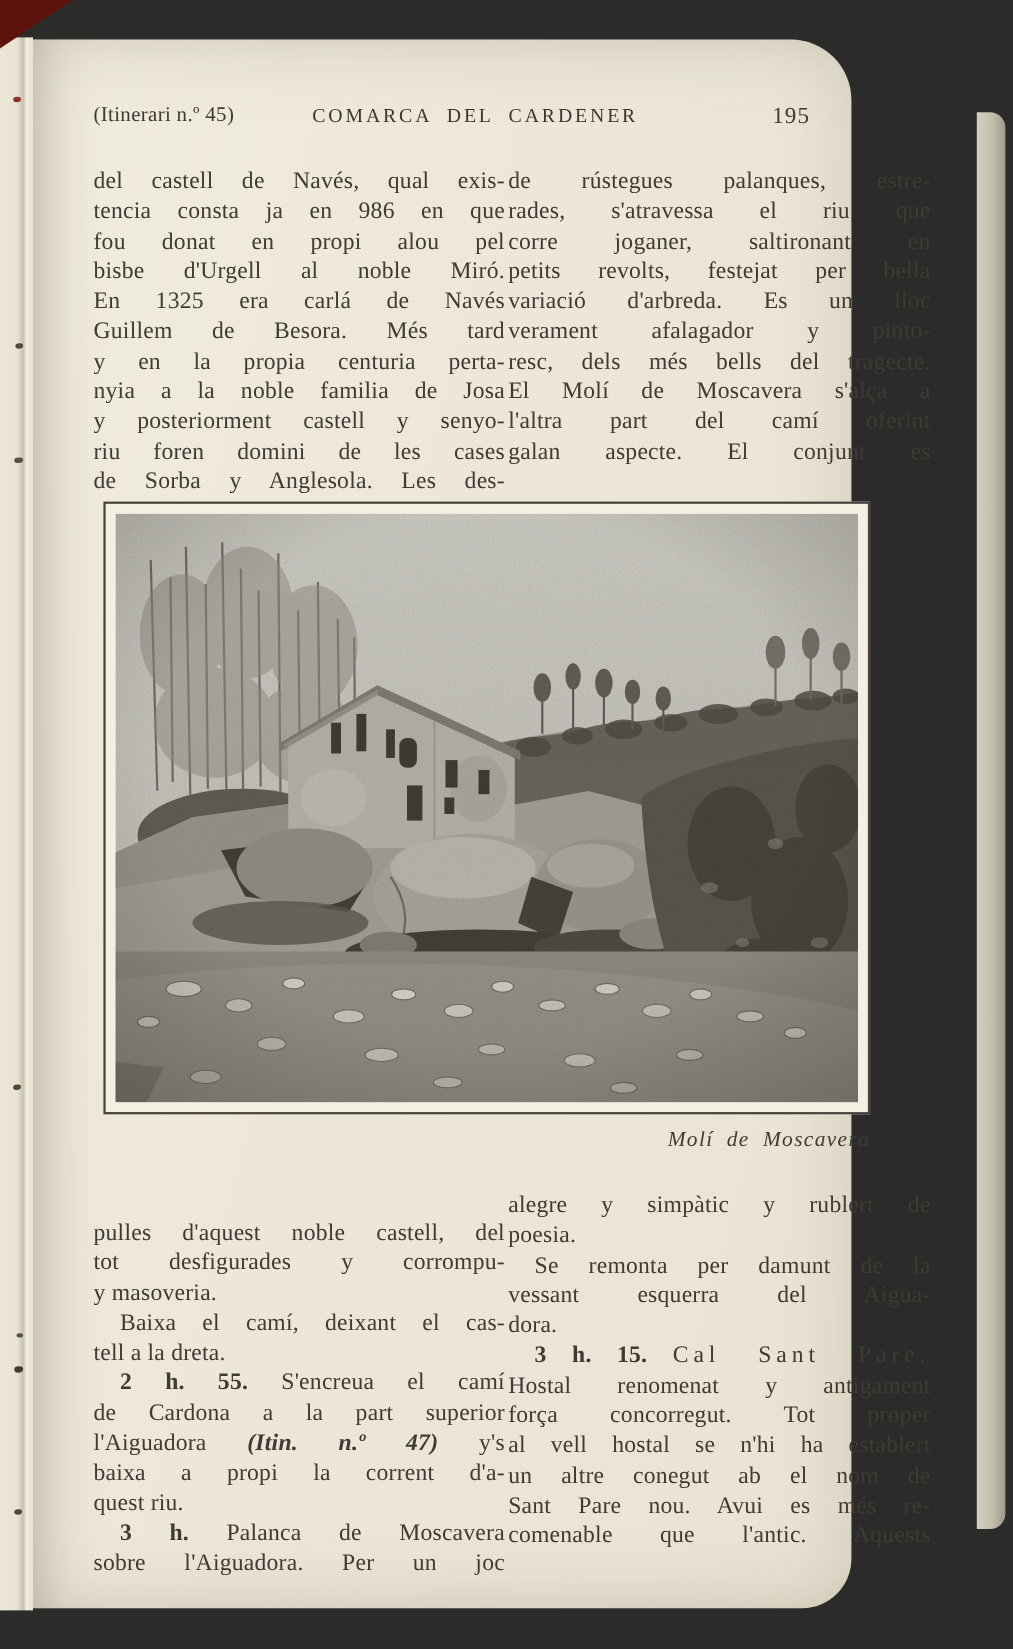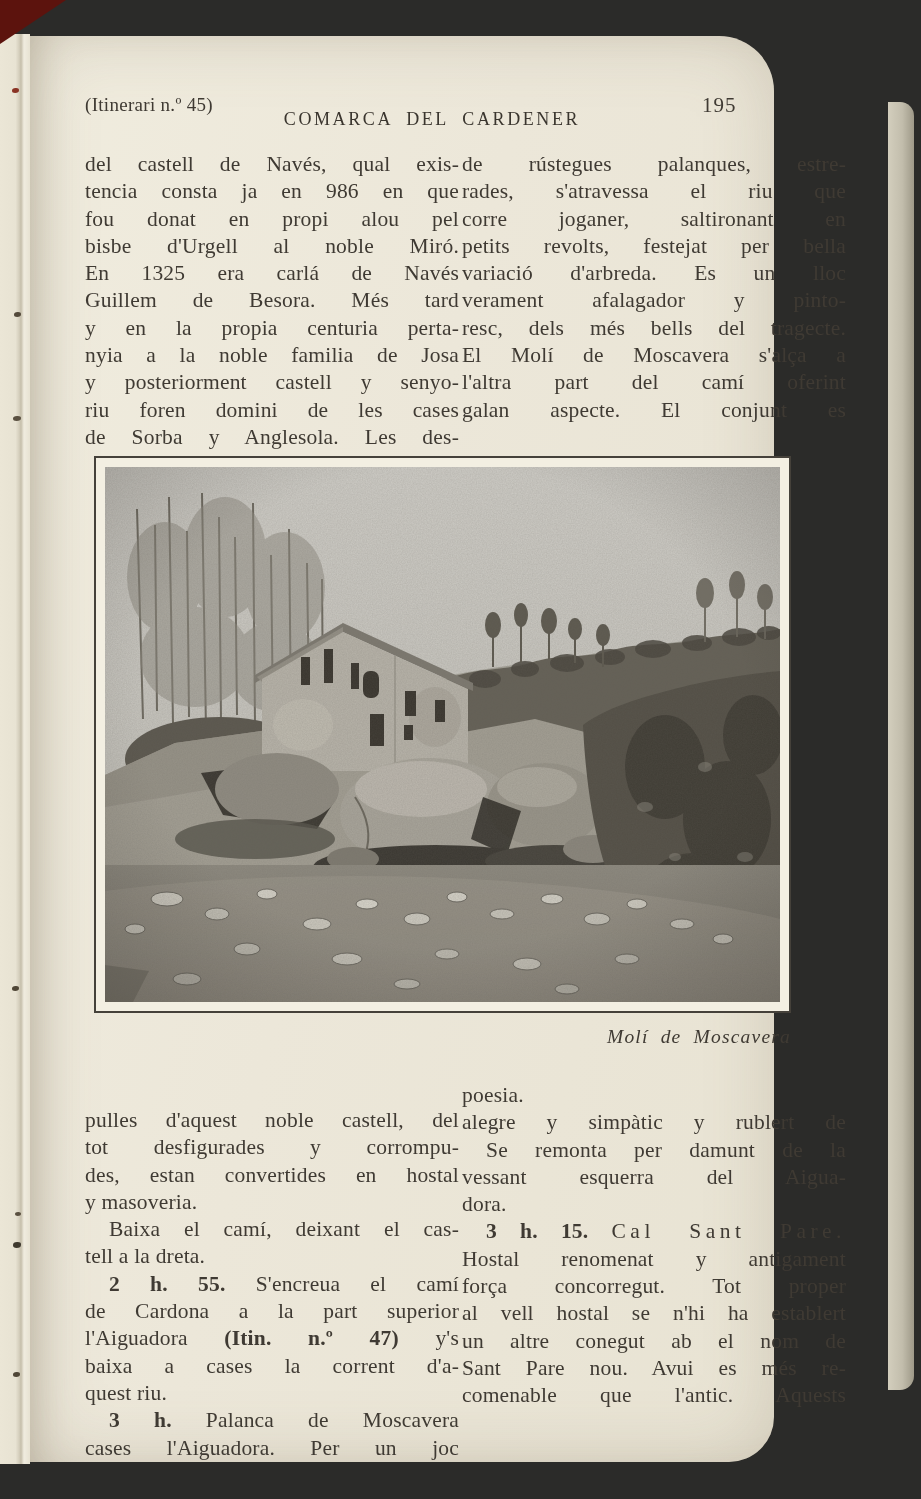--- a/index.html
+++ b/index.html
@@ -27,33 +27,33 @@
   }
   
   .page{
     position:absolute;left:30px;top:36px;width:744px;height:1426px;z-index:3;
     background:linear-gradient(105deg,#f0ecde 0%,#ece7d9 45%,#e8e3d3 100%);
     border-radius:0 55px 45px 0;
     box-shadow:inset 0 0 70px rgba(120,106,80,0.22), inset 28px 0 45px -28px rgba(110,95,70,0.35);
     color:#3f3a33;
   }
   .hdr-itin{position:absolute;left:55px;top:58px;font-size:19px;letter-spacing:0.3px;}
-  .hdr-title{position:absolute;left:232px;top:73px;width:340px;text-align:center;
+  .hdr-title{position:absolute;left:232px;top:59px;width:340px;text-align:center;
     font-size:18px;letter-spacing:2.6px;word-spacing:7px;color:#3a352e;}
   .hdr-page{position:absolute;left:672px;top:57px;font-size:21px;letter-spacing:1px;}
   .col{position:absolute;font-size:21.5px;line-height:27.3px;letter-spacing:0.2px;}
   .col-tl{left:55px;top:115px;width:374px;}
   .col-tr{left:432px;top:115px;width:384px;}
   .col-bl{left:55px;top:1071px;width:374px;}
   .col-br{left:432px;top:1046px;width:384px;}
   .tline{text-align:justify;text-align-last:justify;white-space:normal;}
   .tline.short{text-align-last:left;}
   .tline.indent{text-indent:24px;}
   .seg-b{font-weight:bold;}
-  .seg-bi{font-weight:bold;}
+  .seg-bi{font-weight:bold;font-style:italic;}
   .seg-ls{letter-spacing:4.5px;word-spacing:7px;}
   .figure-frame{
     position:absolute;left:64px;top:420px;width:675px;height:535px;
     border:2px solid #45413a;padding:9px;background:#f3efe2;
   }
   .figure-caption{
     position:absolute;left:64px;top:990px;width:697px;text-align:right;
     font-style:italic;font-size:19.5px;letter-spacing:1.2px;word-spacing:6px;color:#3f3a33;
   }
 </style>
@@ -282,35 +282,34 @@
       <rect width="675" height="535" filter="url(#fGrain)" opacity="0.55"></rect>
       <rect width="675" height="535" fill="url(#gVig)"></rect>
     </svg>
   </div>
 
   <div class="figure-caption">Molí de Moscavera</div>
 
   <div class="col col-bl">
       <div class="tline"><span>pulles d'aquest noble castell, del</span></div>
       <div class="tline"><span>tot desfigurades y corrompu-</span></div>
-      <div class="tline"><span>des, estan convertides en hostal</span></div>
       <div class="tline short"><span>y masoveria.</span></div>
       <div class="tline indent"><span>Baixa el camí, deixant el cas-</span></div>
       <div class="tline short"><span>tell a la dreta.</span></div>
       <div class="tline indent"><span class="seg-b">2 h. 55.</span><span> S'encreua el camí</span></div>
       <div class="tline"><span>de Cardona a la part superior</span></div>
       <div class="tline"><span>l'Aiguadora </span><span class="seg-bi">(Itin. n.º 47)</span><span> y's</span></div>
-      <div class="tline"><span>baixa a cases la corrent d'a-</span></div>
+      <div class="tline"><span>baixa a propi la corrent d'a-</span></div>
       <div class="tline short"><span>quest riu.</span></div>
       <div class="tline indent"><span class="seg-b">3 h.</span><span> Palanca de Moscavera</span></div>
-      <div class="tline"><span>cases l'Aiguadora. Per un joc</span></div>
+      <div class="tline"><span>sobre l'Aiguadora. Per un joc</span></div>
     </div>
   <div class="col col-br">
+      <div class="tline"><span>alegre y simpàtic y rublert de</span></div>
       <div class="tline short"><span>poesia.</span></div>
-      <div class="tline"><span>alegre y simpàtic y rublert de</span></div>
       <div class="tline indent"><span>Se remonta per damunt de la</span></div>
       <div class="tline"><span>vessant esquerra del Aigua-</span></div>
       <div class="tline short"><span>dora.</span></div>
       <div class="tline indent"><span class="seg-b">3 h. 15.</span><span> </span><span class="seg-ls">Cal Sant Pare.</span></div>
       <div class="tline"><span>Hostal renomenat y antigament</span></div>
       <div class="tline"><span>força concorregut. Tot proper</span></div>
       <div class="tline"><span>al vell hostal se n'hi ha establert</span></div>
       <div class="tline"><span>un altre conegut ab el nom de</span></div>
       <div class="tline"><span>Sant Pare nou. Avui es més re-</span></div>
       <div class="tline"><span>comenable que l'antic. Aquests</span></div>

